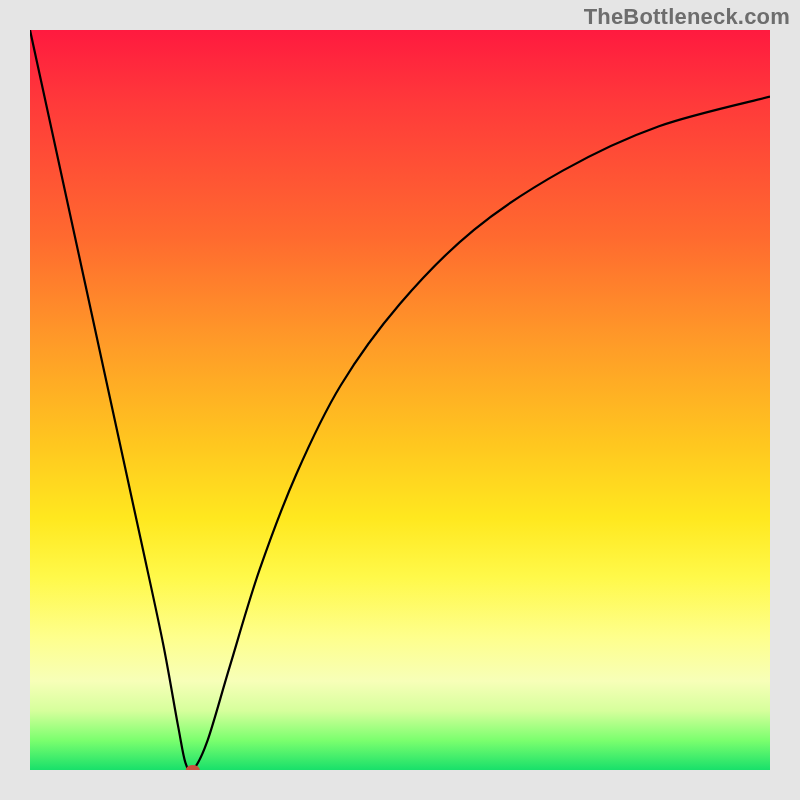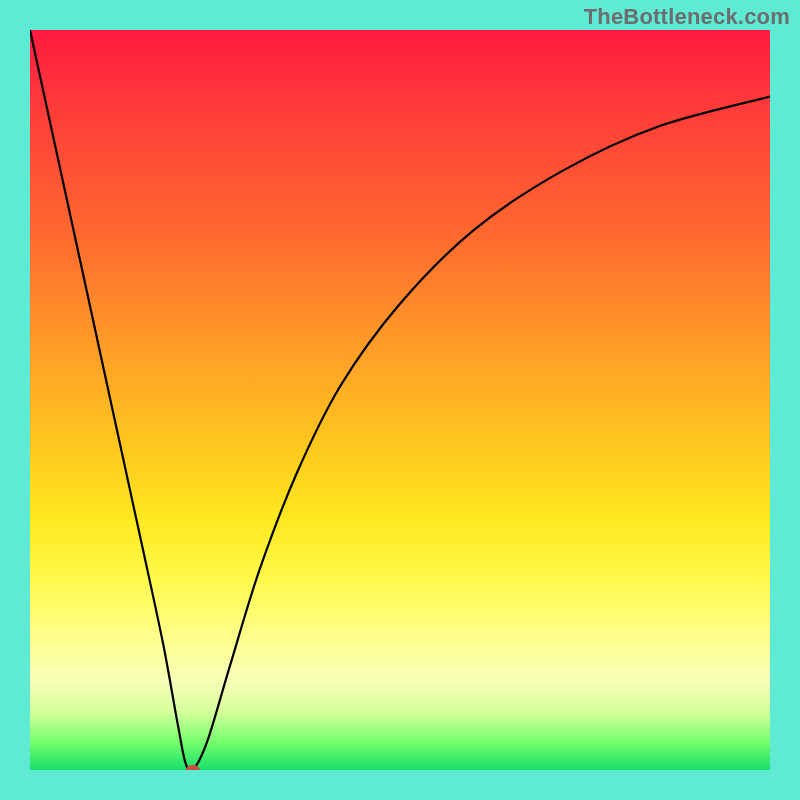--- a/index.html
+++ b/index.html
@@ -1,21 +1,21 @@
 <!DOCTYPE html>
 <html><head>
 <meta charset="utf-8">
 <style>
   * { margin: 0; padding: 0; box-sizing: border-box; }
   html, body { width: 800px; height: 800px; overflow: hidden; background: #fff; }
   .frame {
     position: relative;
     width: 800px;
     height: 800px;
-    background: #5eead4;
+    background: #e5e5e5;
   }
   .plot-area {
     position: absolute;
     left: 30px;
     top: 30px;
     width: 740px;
     height: 740px;
     overflow: hidden;
   }
   .gradient-bg {

